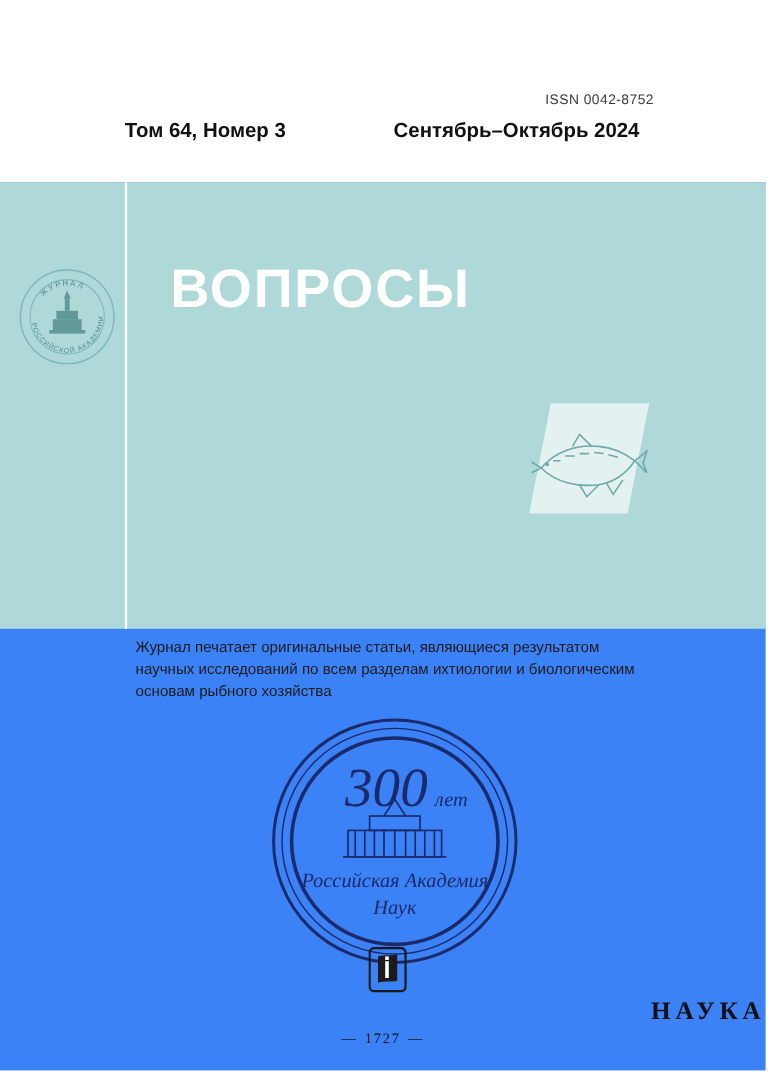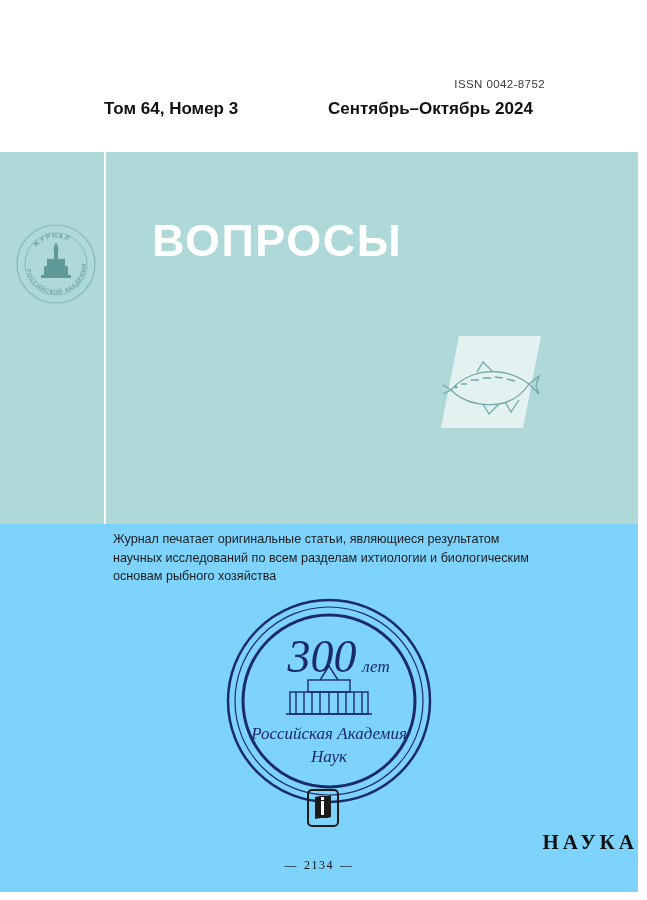--- a/index.html
+++ b/index.html
@@ -10,21 +10,21 @@
   body {
     width: 647px;
     height: 900px;
     font-family: "Liberation Sans", sans-serif;
     overflow: hidden;
   }
   .cover {
     position: relative;
     width: 647px;
     height: 900px;
-    background: #7dd3fc;
+    background: #3b82f6;
     box-sizing: border-box;
   }
   
   .header {
     position: absolute;
     left: 0;
     top: 0;
     width: 647px;
     height: 152px;
     background: #ffffff;
@@ -73,21 +73,21 @@
   }
   .seal-left {
     position: absolute;
     left: 14px;
     top: 70px;
     width: 84px;
     height: 84px;
   }
   .title-block {
     position: absolute;
-    left: 152px;
+    left: 142px;
     top: 64px;
     width: 470px;
   }
   .title-line {
     font-size: 45px;
     line-height: 50px;
     font-weight: bold;
     color: #ffffff;
     letter-spacing: 1.5px;
     font-family: "Liberation Sans", sans-serif;
@@ -262,18 +262,18 @@
     <svg width="32" height="38" viewBox="0 0 32 38">
       <rect x="1" y="1" width="30" height="36" rx="4" fill="none" stroke="#1b1b1b" stroke-width="2"></rect>
       <path d="M8,8 C14,6 20,8 24,6 L24,28 C20,30 14,28 8,30 Z" fill="#1b1b1b"></path>
       <rect x="14" y="12" width="3" height="14" fill="#ffffff"></rect>
       <rect x="14" y="8" width="3" height="3" fill="#ffffff"></rect>
     </svg>
   </div>
 
   <div class="pub-name">НАУКА</div>
   <div class="pub-year">
-    <span class="dash">—</span><span>2134</span><span class="dash">—</span>
+    <span class="dash">—</span><span>1727</span><span class="dash">—</span>
   </div>
 
   <div class="right-edge"></div>
   <div class="bottom-edge"></div>
 </div>
 
 </body></html>

